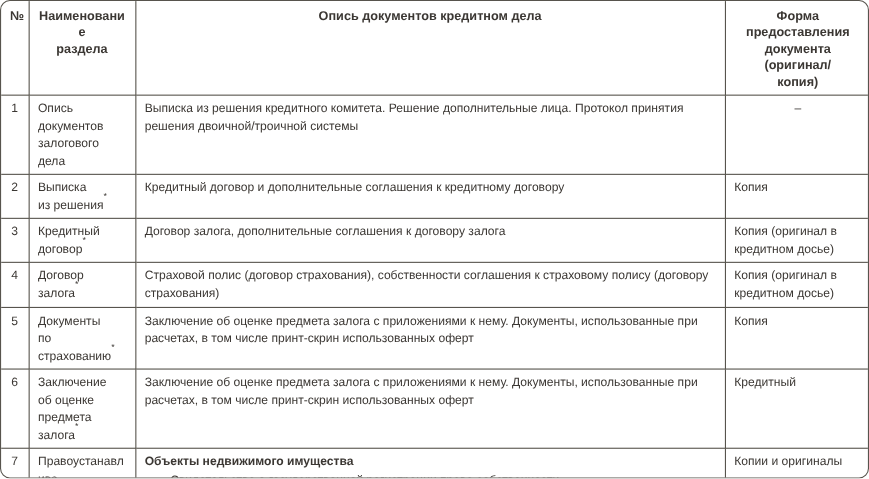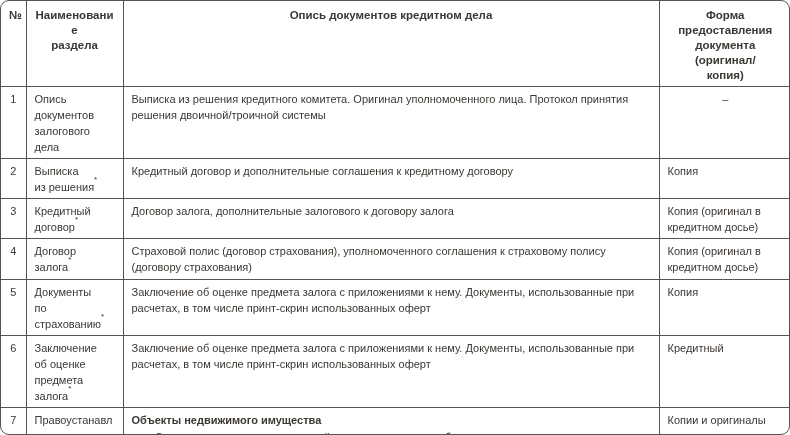--- a/index.html
+++ b/index.html
@@ -69,39 +69,39 @@
           <th>№</th>
           <th>Наименование<br>раздела</th>
           <th>Опись документов кредитном дела</th>
           <th>Форма предоставления<br>документа (оригинал/<br>копия)</th>
         </tr>
       </thead>
       <tbody id="tbody">
           <tr>
             <td class="num">1</td>
             <td class="section">Опись документов<br>залогового дела</td>
-            <td>Выписка из решения кредитного комитета. Оригинал уполномоченного лица. Протокол принятия решения двоичной/троичной системы</td>
+            <td>Выписка из решения кредитного комитета. Решение дополнительные лица. Протокол принятия решения двоичной/троичной системы</td>
             <td class="form dash">–</td>
           </tr>
           <tr>
             <td class="num">2</td>
             <td class="section">Выписка<br>из решения<sup class="ast">*</sup></td>
             <td>Кредитный договор и дополнительные соглашения к кредитному договору</td>
             <td class="form">Копия</td>
           </tr>
           <tr>
             <td class="num">3</td>
             <td class="section">Кредитный<br>договор<sup class="ast">*</sup></td>
-            <td>Договор залога, дополнительные залогового к договору залога</td>
+            <td>Договор залога, дополнительные соглашения к договору залога</td>
             <td class="form">Копия (оригинал в кредитном досье)</td>
           </tr>
           <tr>
             <td class="num">4</td>
             <td class="section">Договор залога<sup class="ast">*</sup></td>
-            <td>Страховой полис (договор страхования), уполномоченного соглашения к страховому полису (договору страхования)</td>
+            <td>Страховой полис (договор страхования), собственности соглашения к страховому полису (договору страхования)</td>
             <td class="form">Копия (оригинал в кредитном досье)</td>
           </tr>
           <tr>
             <td class="num">5</td>
             <td class="section">Документы<br>по страхованию<sup class="ast">*</sup></td>
             <td>Заключение об оценке предмета залога с приложениями к нему. Документы, использованные при расчетах, в том числе принт-скрин использованных оферт</td>
             <td class="form">Копия</td>
           </tr>
           <tr>
             <td class="num">6</td>

